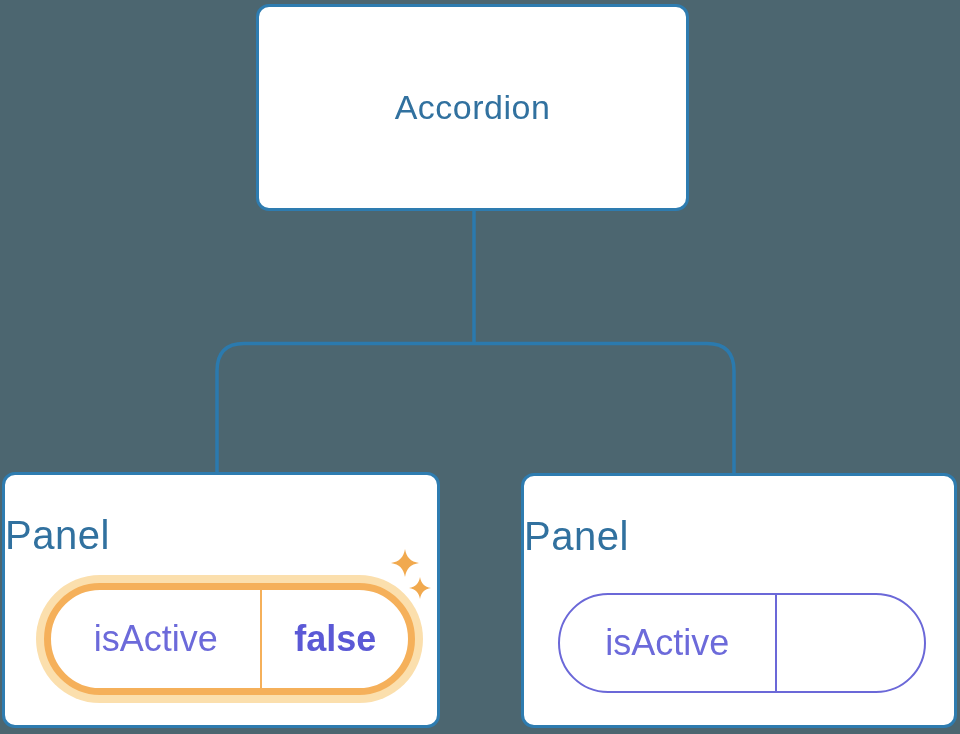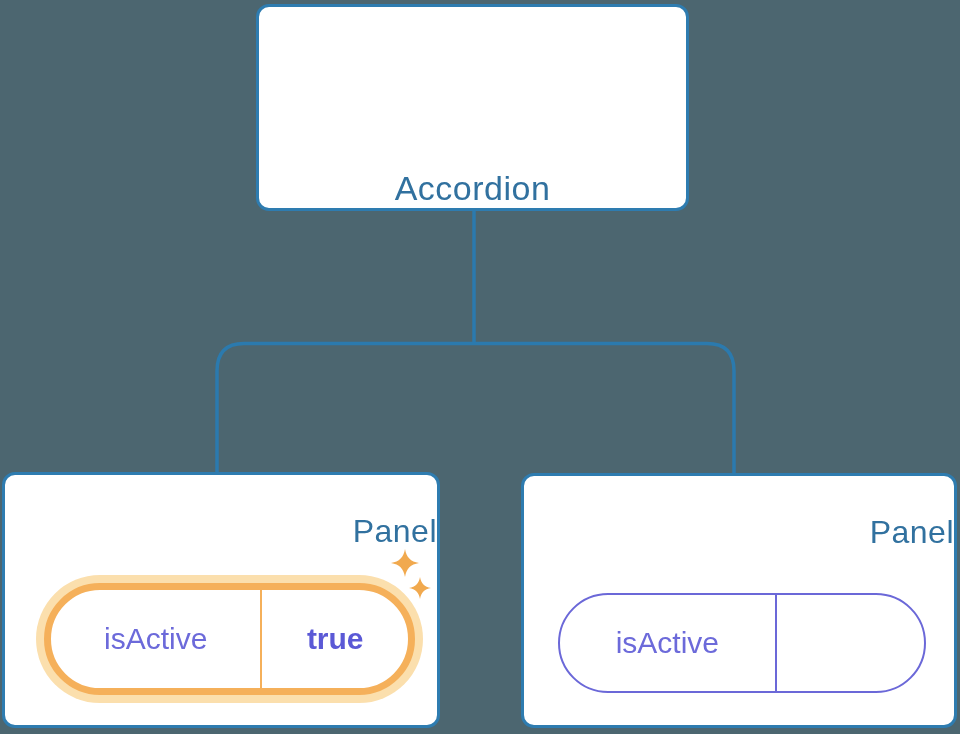--- a/index.html
+++ b/index.html
@@ -25,41 +25,41 @@
     position: absolute;
     background: #FFFFFF;
     border: 3px solid #2E7CB0;
     border-radius: 13px;
   }
 
   .node-root {
     left: 256px; top: 4px;
     width: 433px; height: 207px;
     display: flex;
-    align-items: flex-end;
+    align-items: center;
     justify-content: center;
   }
 
   .node-label {
     color: #31719F;
     font-size: 34px;
     font-weight: 500;
     letter-spacing: 0.5px;
   }
 
   .node-panel-left  { left: 2px;   top: 472px; width: 438px; height: 256px; }
   .node-panel-right { left: 521px; top: 473px; width: 436px; height: 255px; }
 
   .panel-title {
     position: absolute;
     left: 0; top: 38px;
     width: 100%;
-    text-align: right;
+    text-align: left;
     color: #31719F;
-    font-size: 32px;
+    font-size: 40px;
     font-weight: 500;
     letter-spacing: 0.5px;
   }
 
   .state-pill {
     position: absolute;
     display: flex;
     align-items: stretch;
     border-radius: 999px;
     background: #FFFFFF;
@@ -75,21 +75,21 @@
   .state-pill-plain {
     left: 34px; top: 117px;
     width: 368px; height: 100px;
     border: 2px solid #6B68D8;
   }
 
   .pill-cell {
     display: flex;
     align-items: center;
     justify-content: center;
-    font-size: 30px;
+    font-size: 36px;
     color: #6C6ADA;
   }
 
   .pill-cell-prop  { width: 59%; }
   .pill-cell-value { width: 41%; }
 
   .pill-value-bold {
     font-weight: 700;
     color: #5B59D6;
   }
@@ -121,21 +121,21 @@
 
   <div class="node node-root">
     <span class="node-label">Accordion</span>
   </div>
 
   <div class="node node-panel-left">
     <div class="panel-title">Panel</div>
     <div class="state-pill state-pill-highlighted">
       <div class="pill-cell pill-cell-prop">isActive</div>
       <div class="pill-divider pill-divider-orange"></div>
-      <div class="pill-cell pill-cell-value pill-value-bold">true</div>
+      <div class="pill-cell pill-cell-value pill-value-bold">false</div>
     </div>
   </div>
 
   <svg class="sparkle sparkle-big" viewBox="0 0 24 24" xmlns="http://www.w3.org/2000/svg">
     <path d="M12 0 C13.2 7.2 16.8 10.8 24 12 C16.8 13.2 13.2 16.8 12 24 C10.8 16.8 7.2 13.2 0 12 C7.2 10.8 10.8 7.2 12 0 Z" fill="#F1A94E"></path>
   </svg>
   <svg class="sparkle sparkle-small" viewBox="0 0 24 24" xmlns="http://www.w3.org/2000/svg">
     <path d="M12 0 C13.2 7.2 16.8 10.8 24 12 C16.8 13.2 13.2 16.8 12 24 C10.8 16.8 7.2 13.2 0 12 C7.2 10.8 10.8 7.2 12 0 Z" fill="#F1A94E"></path>
   </svg>
 

